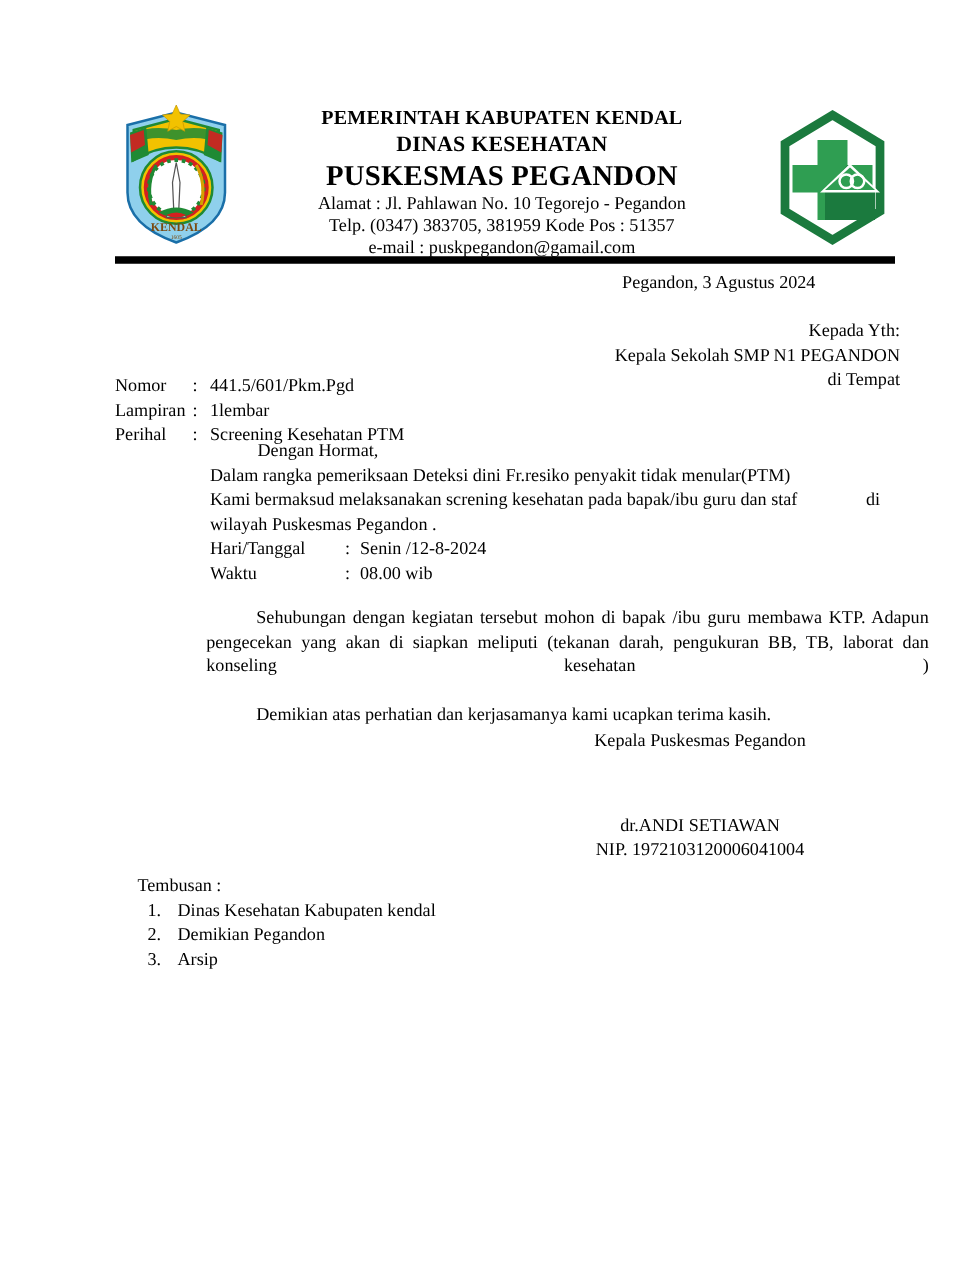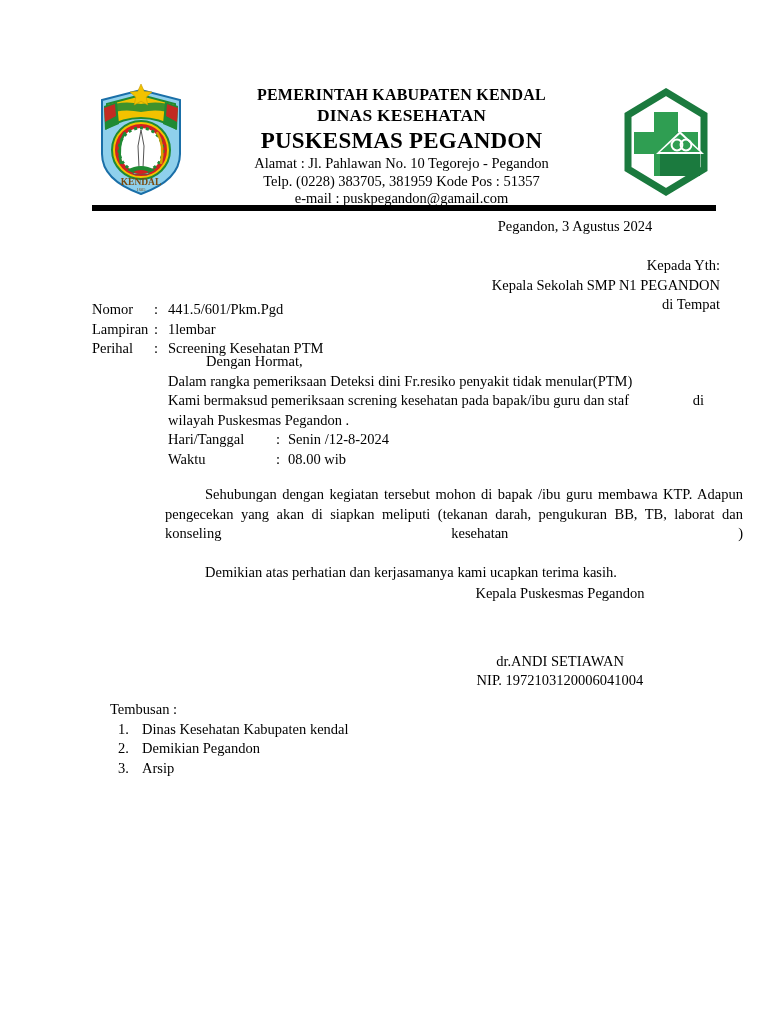--- a/index.html
+++ b/index.html
@@ -260,21 +260,21 @@
         <text x="44" y="101" text-anchor="middle" font-family="Liberation Serif, serif" font-size="9.5" font-weight="bold" fill="#7a4a10">KENDAL</text>
         <text x="44" y="107" text-anchor="middle" font-family="Liberation Serif, serif" font-size="4.5" fill="#7a4a10">1605</text>
       </svg>
     </div>
 
     <div class="lh-text">
       <div class="lh-line1">PEMERINTAH KABUPATEN KENDAL</div>
       <div class="lh-line2">DINAS KESEHATAN</div>
       <div class="lh-line3">PUSKESMAS PEGANDON</div>
       <div class="lh-addr">Alamat : Jl. Pahlawan No. 10 Tegorejo - Pegandon</div>
-      <div class="lh-addr">Telp. (0228) 383705, 381959 Kode Pos : 51357</div>
+      <div class="lh-addr">Telp. (0347) 383705, 381959 Kode Pos : 51357</div>
       <div class="lh-addr">e-mail : puskpegandon@gamail.com</div>
     </div>
 
     <div class="lh-logo">
       <svg viewBox="0 0 100 112" width="100" height="112" aria-hidden="true">
 
         <polygon points="50,6 88,29 88,83 50,106 12,83 12,29" fill="none" stroke="#1b7a3e" stroke-width="7"></polygon>
 
         <path d="M38 26 L62 26 L62 46 L82 46 L82 68 L62 68 L62 90 L38 90 L38 68 L18 68 L18 46 L38 46 Z" fill="#2f9e52"></path>
 
@@ -313,21 +313,21 @@
   <div class="addressee">
     <div class="ln">Kepada Yth:</div>
     <div class="ln">Kepala Sekolah SMP N1 PEGANDON</div>
     <div class="ln">di Tempat</div>
   </div>
 
   <div class="body-block">
     <div class="indent-line">Dengan Hormat,</div>
     <div class="plain-line">Dalam rangka pemeriksaan Deteksi dini Fr.resiko penyakit tidak menular(PTM)</div>
     <div class="split-line">
-      <span>Kami bermaksud pemeriksaan screning kesehatan pada bapak/ibu guru dan staf</span>
+      <span>Kami bermaksud melaksanakan screning kesehatan pada bapak/ibu guru dan staf</span>
       <span class="tail">di</span>
     </div>
     <div class="plain-line">wilayah Puskesmas Pegandon .</div>
 
     <div class="sched-row">
       <span class="sched-label">Hari/Tanggal</span>
       <span class="sched-sep">:</span>
       <span>Senin /12-8-2024</span>
     </div>
     <div class="sched-row">

